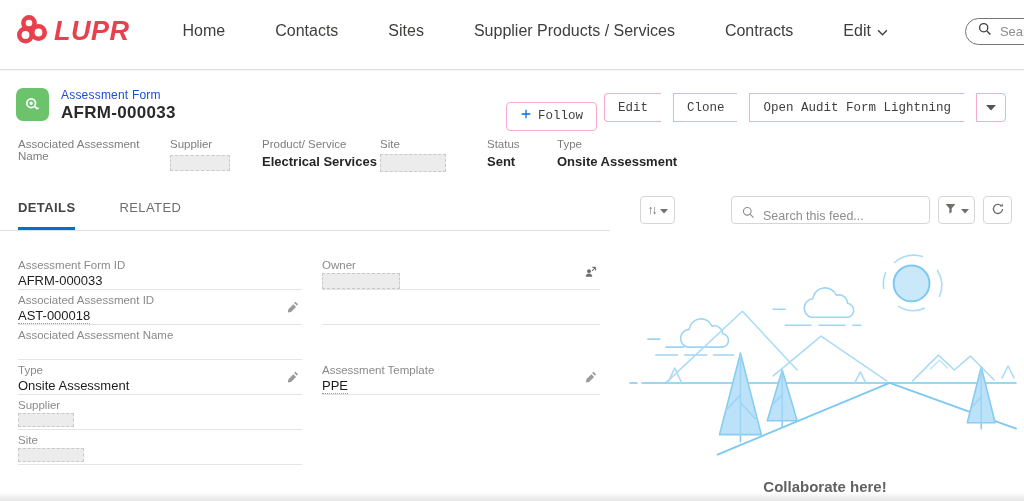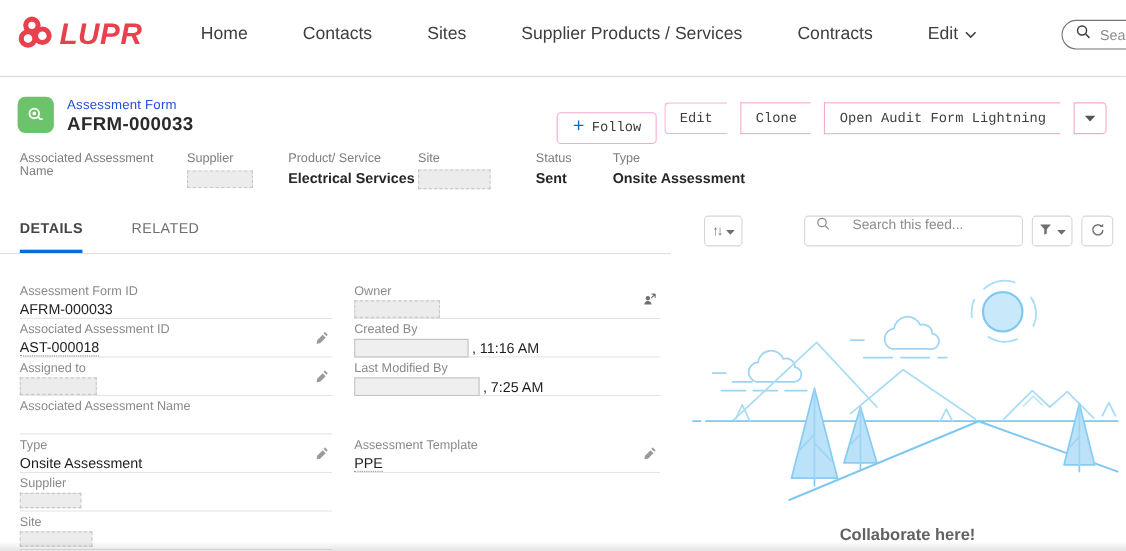--- a/index.html
+++ b/index.html
@@ -46,21 +46,21 @@
   
   .tabs { position:absolute; top:200px; left:0; width:610px; height:31px; border-bottom:1px solid #e0e0e0; display:flex; padding-left:18px; }
   .tab { font-size:13px; letter-spacing:.4px; color:#706e6b; margin-right:44px; padding-bottom:12px; cursor:pointer; }
   .tab.active { color:#444; font-weight:bold; border-bottom:3px solid #0070d2; }
 
   
   .feedbar { position:absolute; top:196px; left:640px; width:372px; display:flex; align-items:center; }
   .toolbtn { height:28px; background:#fff; border:1px solid #d8d6d4; border-radius:4px; display:flex; align-items:center;
              justify-content:center; gap:4px; cursor:pointer; color:#706e6b; font-size:12px; font-family:inherit; }
   .sortbtn { width:35px; margin-right:56px; letter-spacing:-2px; }
-  .feedsearch { flex:1; height:28px; border:1px solid #d8d6d4; border-radius:4px; display:flex; align-items:flex-start; gap:20px; padding:0 10px; margin-right:8px; background:#fff; }
+  .feedsearch { flex:1; height:28px; border:1px solid #d8d6d4; border-radius:4px; display:flex; align-items:flex-end; gap:8px; padding:0 10px; margin-right:8px; background:#fff; }
   .feedsearch input { border:none; outline:none; font-size:12.5px; color:#333; width:100%; font-family:inherit; background:transparent; }
   .feedsearch input::placeholder { color:#8d8d8d; }
   .filterbtn { width:37px; margin-right:8px; }
   .refreshbtn { width:29px; }
 
   
   .details { position:absolute; top:255px; left:18px; width:582px; }
   .frow { display:flex; }
   .fcell { width:284px; height:35px; position:relative; border-bottom:1px solid #e4e4e4; padding-top:4px; }
   .fcell.right { width:278px; margin-left:20px; }
@@ -282,48 +282,23 @@
         <div class="fvalue">
             <span class="linkish">AST-000018</span>
           </div>
         <button class="pencil">
           <svg width="13" height="13" viewBox="0 0 20 20">
               <path d="M14.9 1.6l3.5 3.5c.3.3.3.8 0 1.1l-1.7 1.7-4.6-4.6 1.7-1.7c.3-.3.8-.3 1.1 0zM2.3 14.3L10.9 5.7l4.6 4.6-8.6 8.6-5.5.9z" transform="scale(.9)" fill="#9b9b9b"></path>
             </svg>
         </button>
       </div>
       <div class="fcell right">
-        <div class="flabel">Created By</div>
-        <div class="fvalue">
-          <span class="redacted" style="width:104px;height:17px;background:#efefef;border-style:solid;border-color:#c2c2c2;"></span>
-          <span>, 11:16 AM</span>
-        </div>
-      </div>
-    </div>
-
-    <div class="frow">
-      <div class="fcell">
-        <div class="flabel">Assigned to</div>
-        <div class="fvalue">
-            <span class="redacted" style="width:70px;"></span>
-          </div>
-        <button class="pencil">
-          <svg width="13" height="13" viewBox="0 0 20 20">
-              <path d="M14.9 1.6l3.5 3.5c.3.3.3.8 0 1.1l-1.7 1.7-4.6-4.6 1.7-1.7c.3-.3.8-.3 1.1 0zM2.3 14.3L10.9 5.7l4.6 4.6-8.6 8.6-5.5.9z" transform="scale(.9)" fill="#9b9b9b"></path>
-            </svg>
-        </button>
-      </div>
-      <div class="fcell right">
-        <div class="flabel">Last Modified By</div>
-        <div class="fvalue">
-          <span class="redacted" style="width:114px;height:17px;background:#efefef;border-style:solid;border-color:#c2c2c2;"></span>
-          <span>, 7:25 AM</span>
-        </div>
-      </div>
-    </div>
+      </div>
+    </div>
+
 
     <div class="frow">
       <div class="fcell">
         <div class="flabel">Associated Assessment Name</div>
         <div class="fvalue"></div>
       </div>
       <div class="fcell right noline"></div>
     </div>
 
     <div class="frow">

